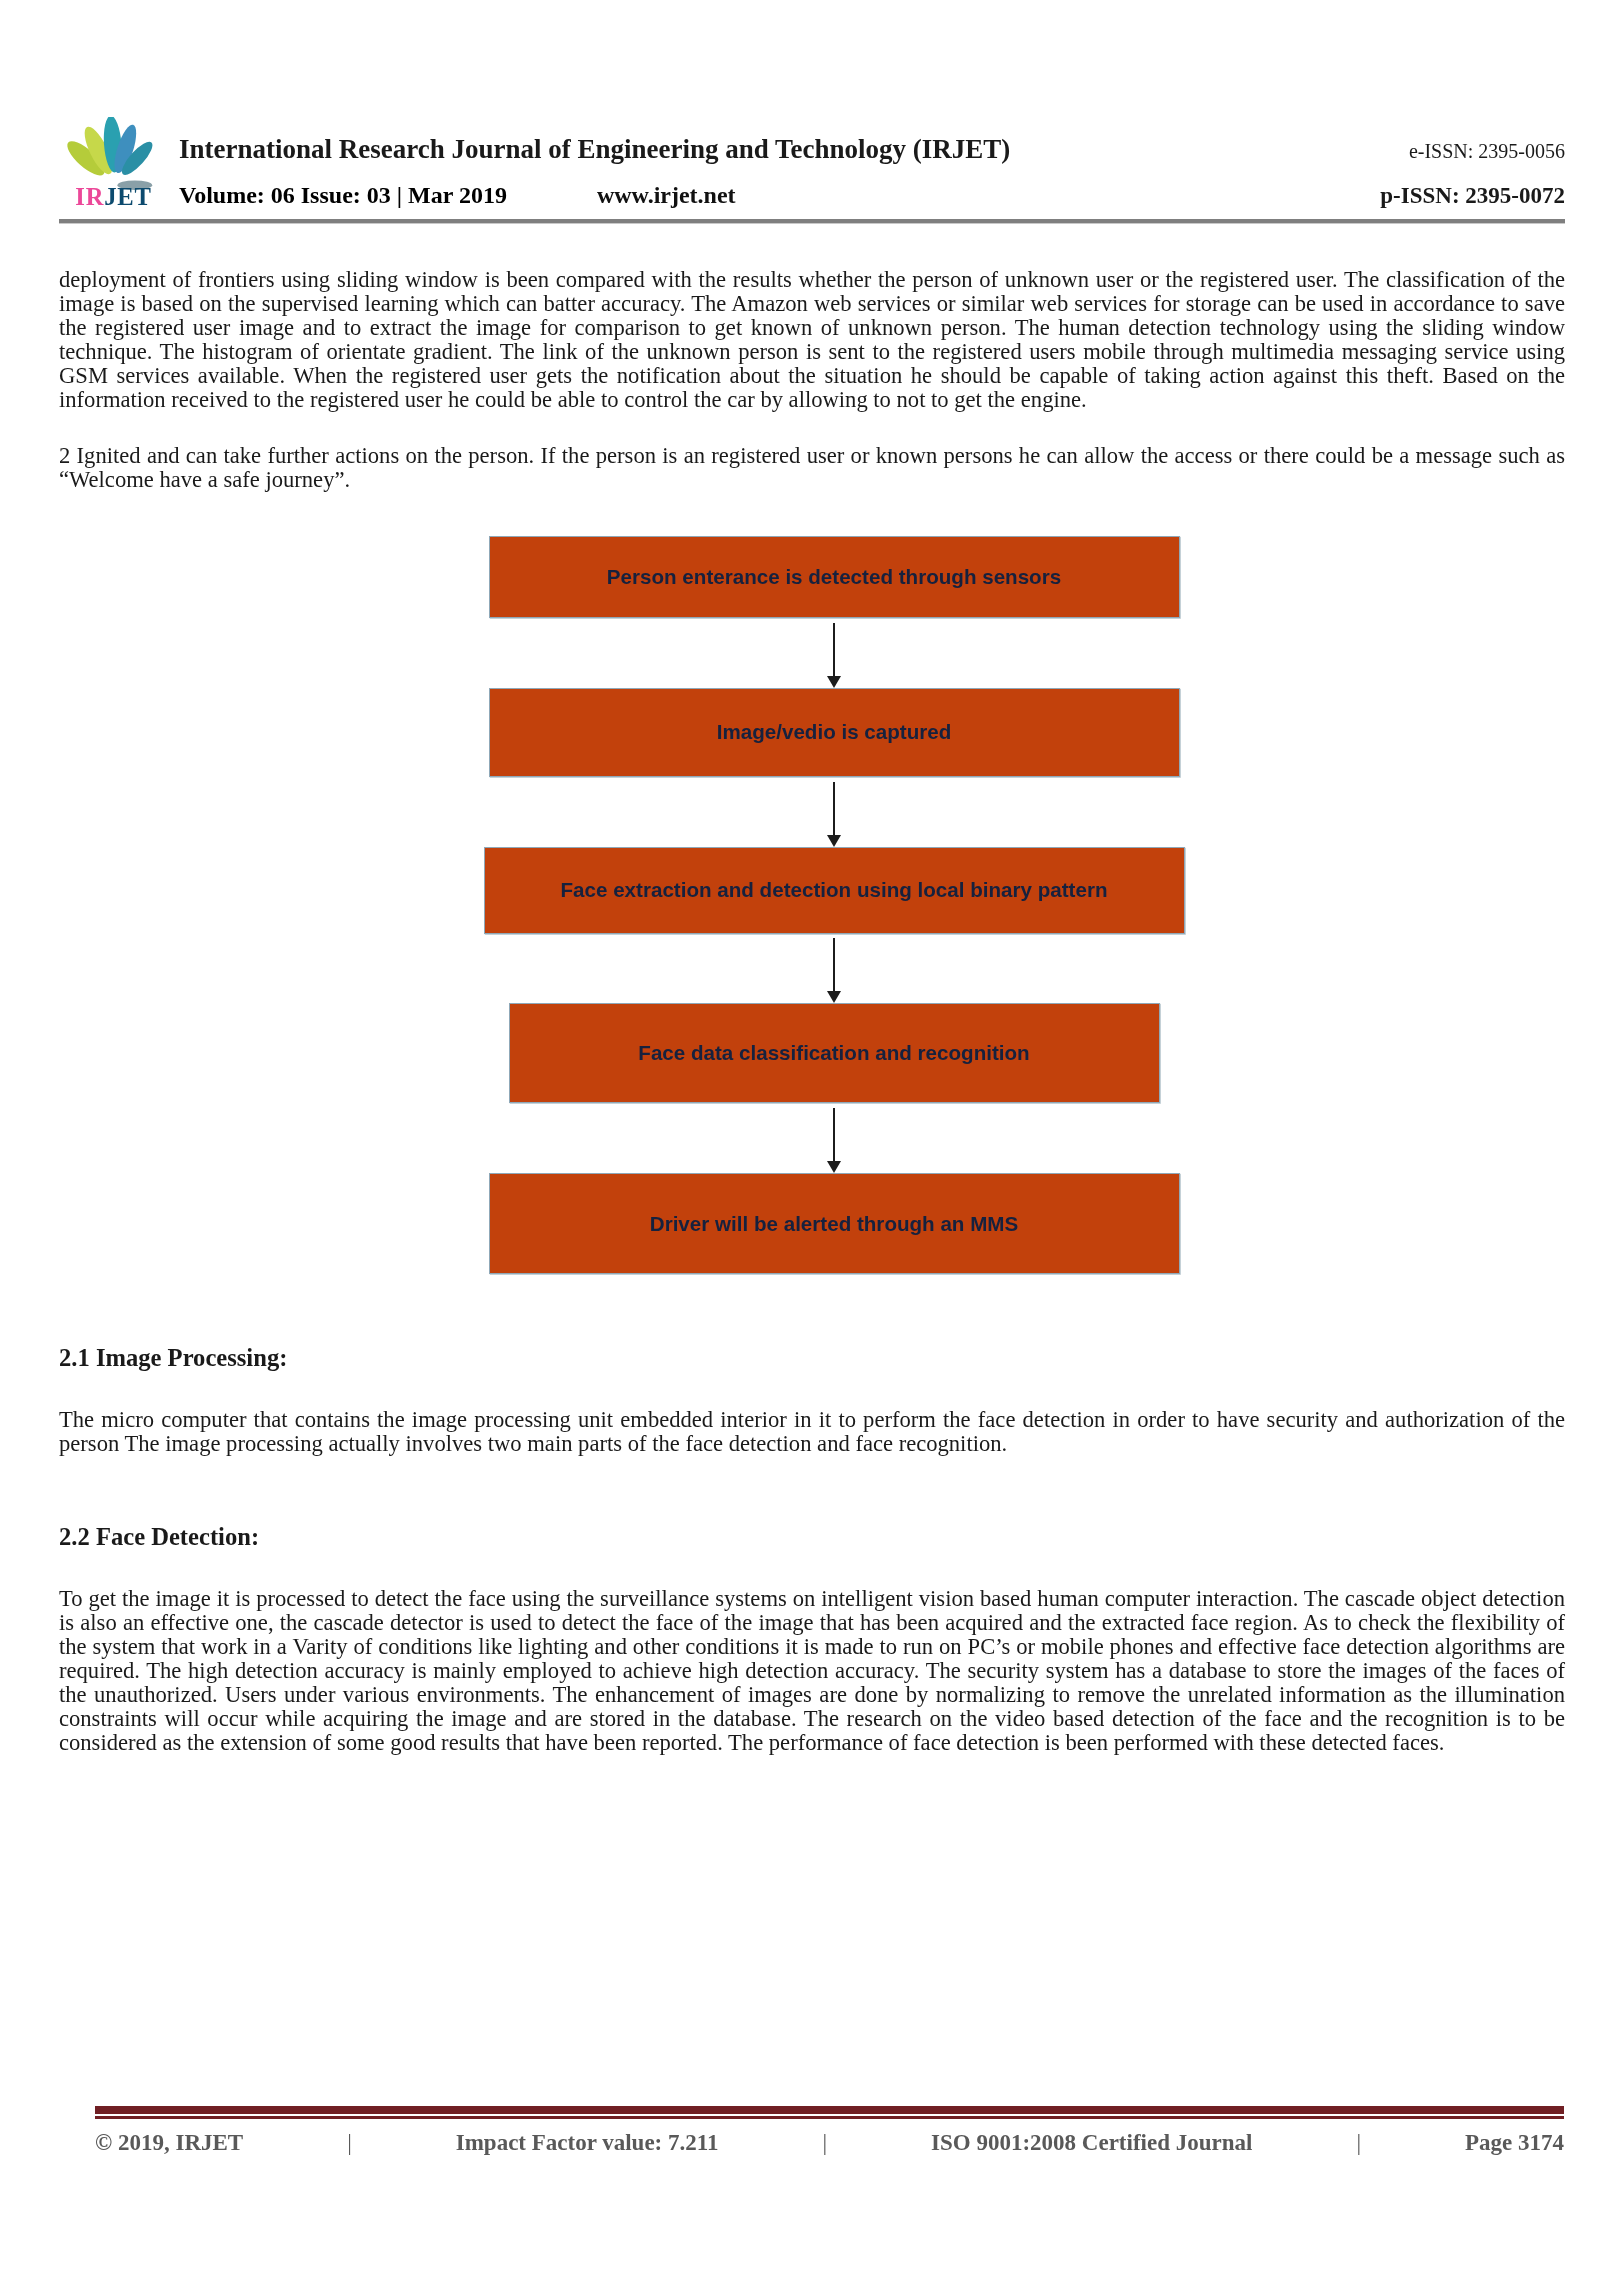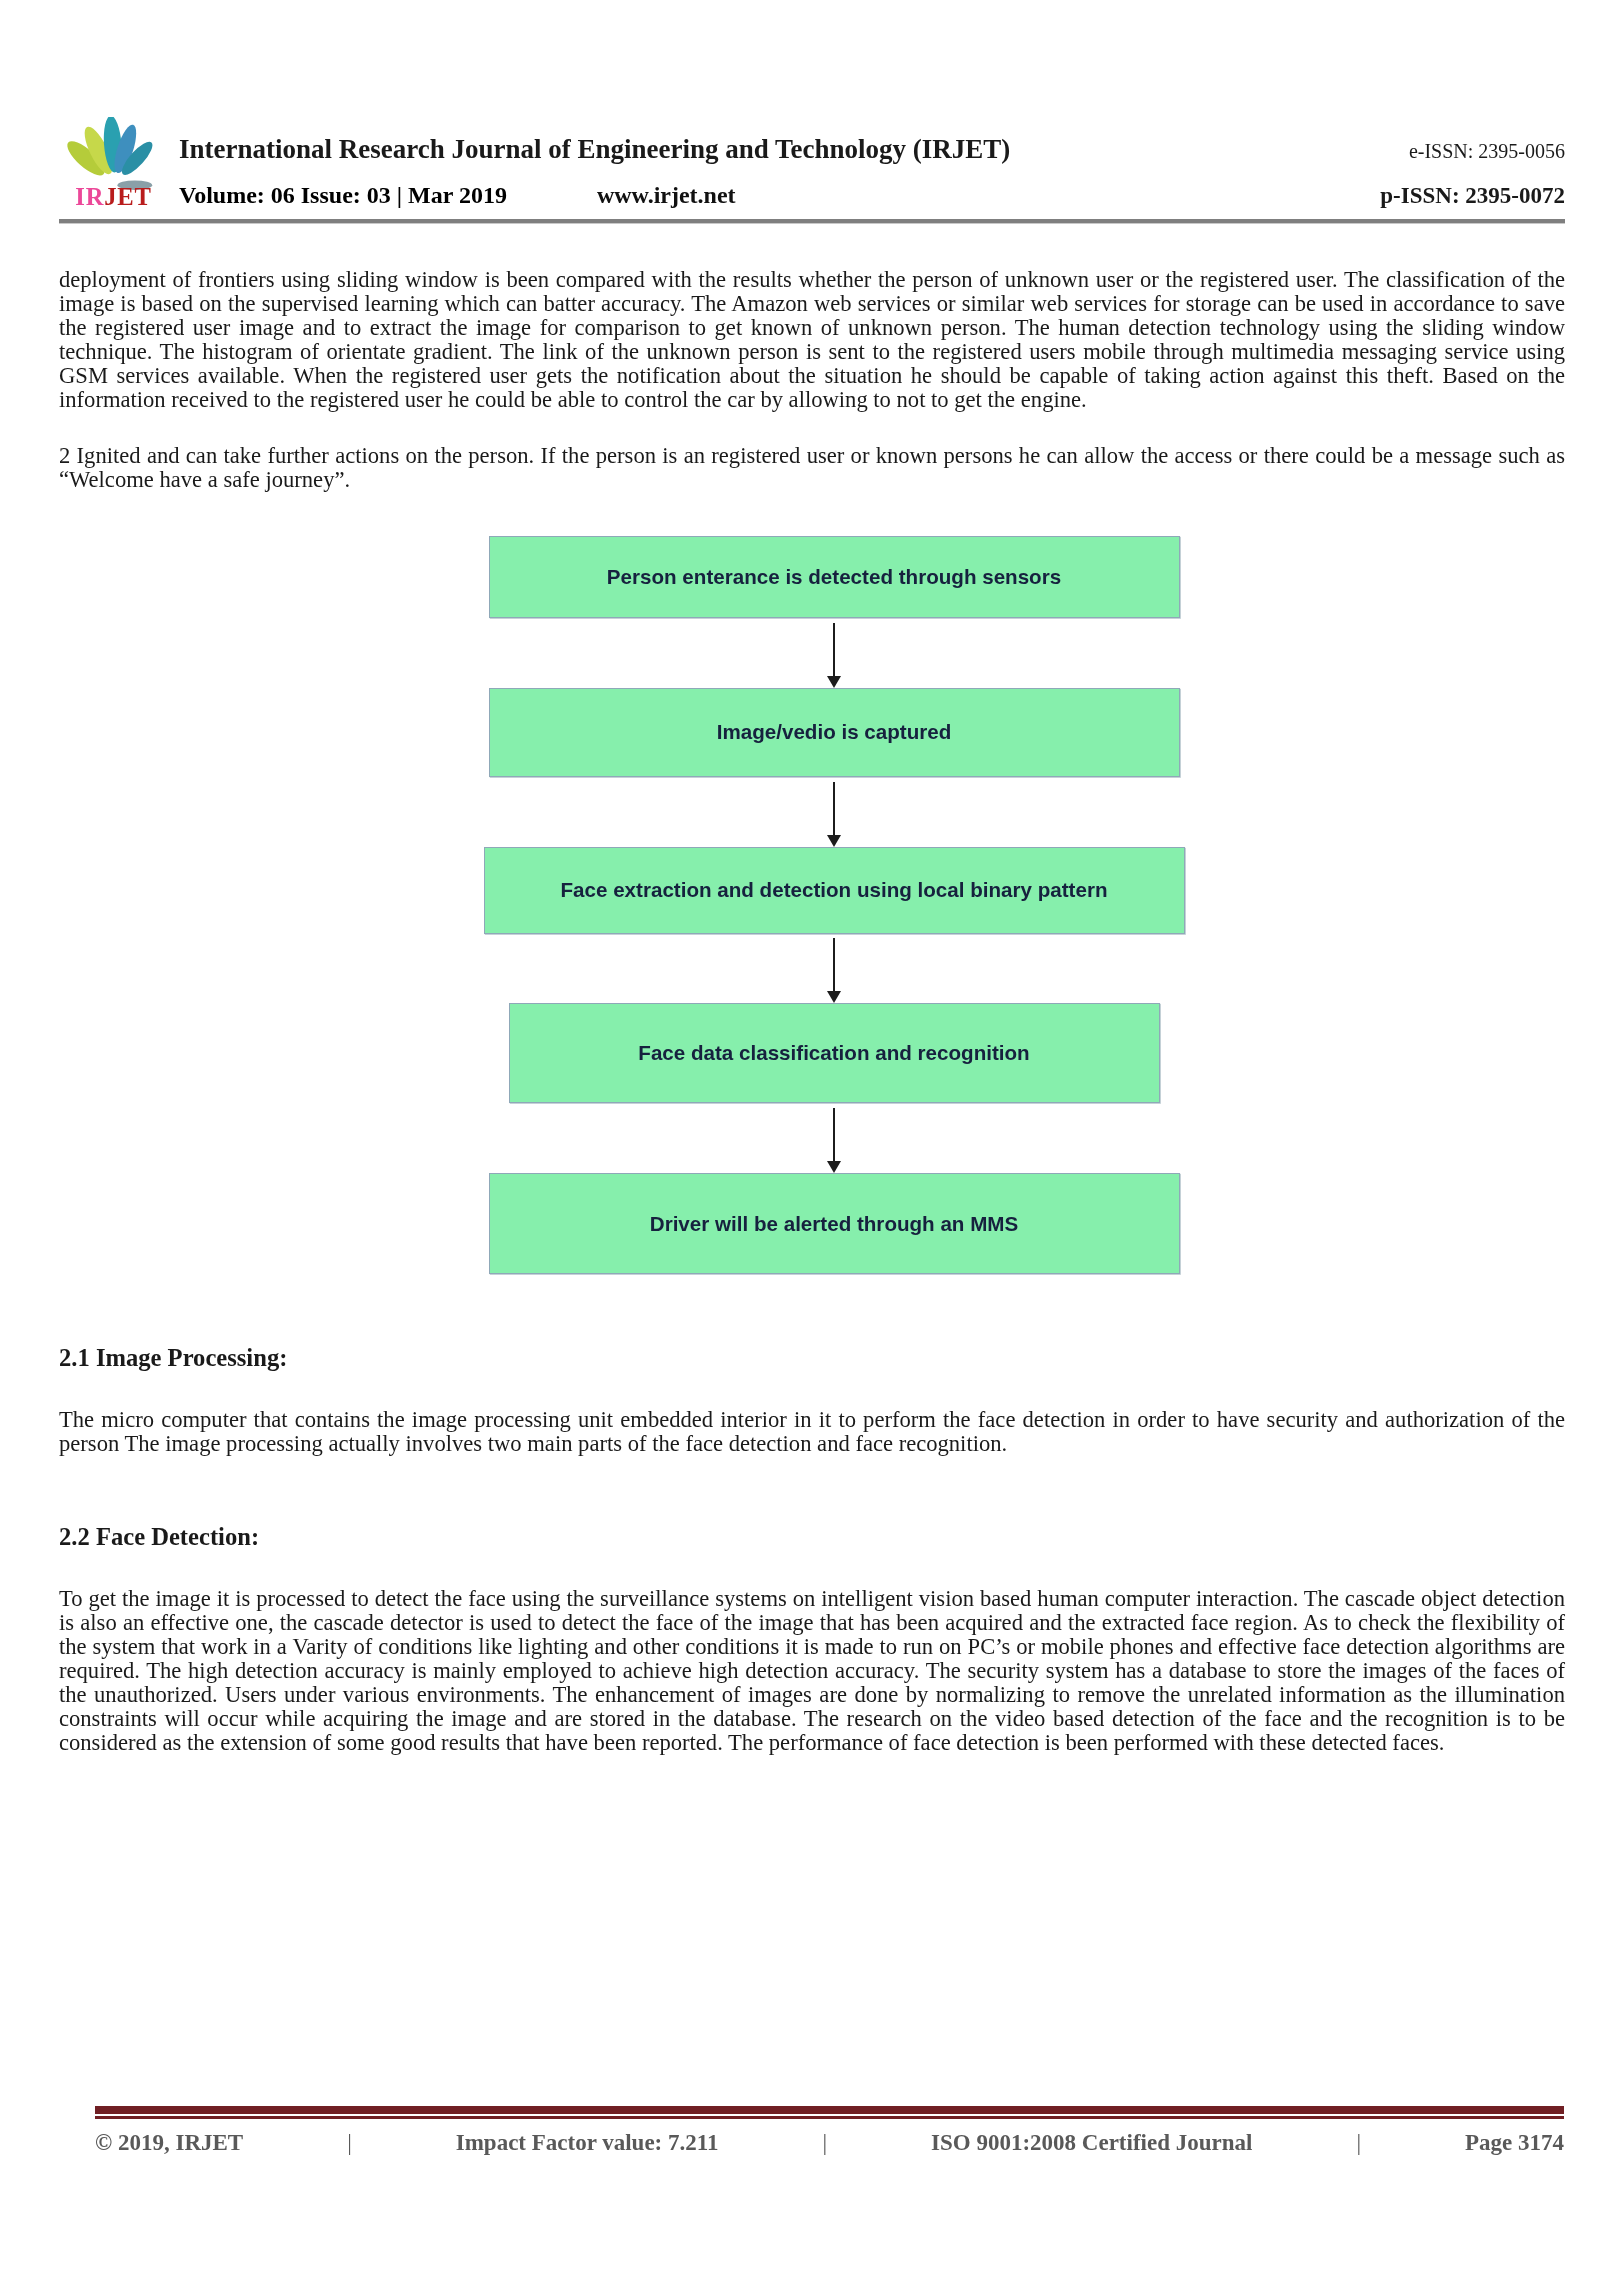--- a/index.html
+++ b/index.html
@@ -28,21 +28,21 @@
   .logo svg{display:block;}
   .logo-word{
     font-family:"Liberation Serif", serif;
     font-weight:bold;
     font-size:24.6px;
     line-height:24px;
     letter-spacing:0.8px;
     margin-top:-20.6px;
   }
   .logo-ir{color:#ec4899;}
-  .logo-jet{color:#b91c1c;}
+  .logo-jet{color:#0c4a6e;}
   .header-text{flex:1 1 auto;}
   .header-row1{
     display:flex; justify-content:space-between; align-items:baseline;margin-top:16px;
   }
   .journal-title{
     font-weight:bold;
     font-size:27px;
     line-height:32px;
     white-space:nowrap;
   }
@@ -97,21 +97,21 @@
   .flowchart{
     width:701px;
     margin:44px auto 0 auto;
     transform:translateX(22px);
     display:flex;
     flex-direction:column;
     align-items:center;
   }
   .fc-box{
     box-sizing:border-box;
-    background:#86efac;
+    background:#c2410c;
     border:1.6px solid #8fa8b8;
     box-shadow:0.8px 0.8px 0 #b7c6ce;
     display:flex;
     align-items:center;
     justify-content:center;
     text-align:center;
     font-family:"Liberation Sans", sans-serif;
     font-weight:bold;
     font-size:20.6px;
     color:#16213e;

